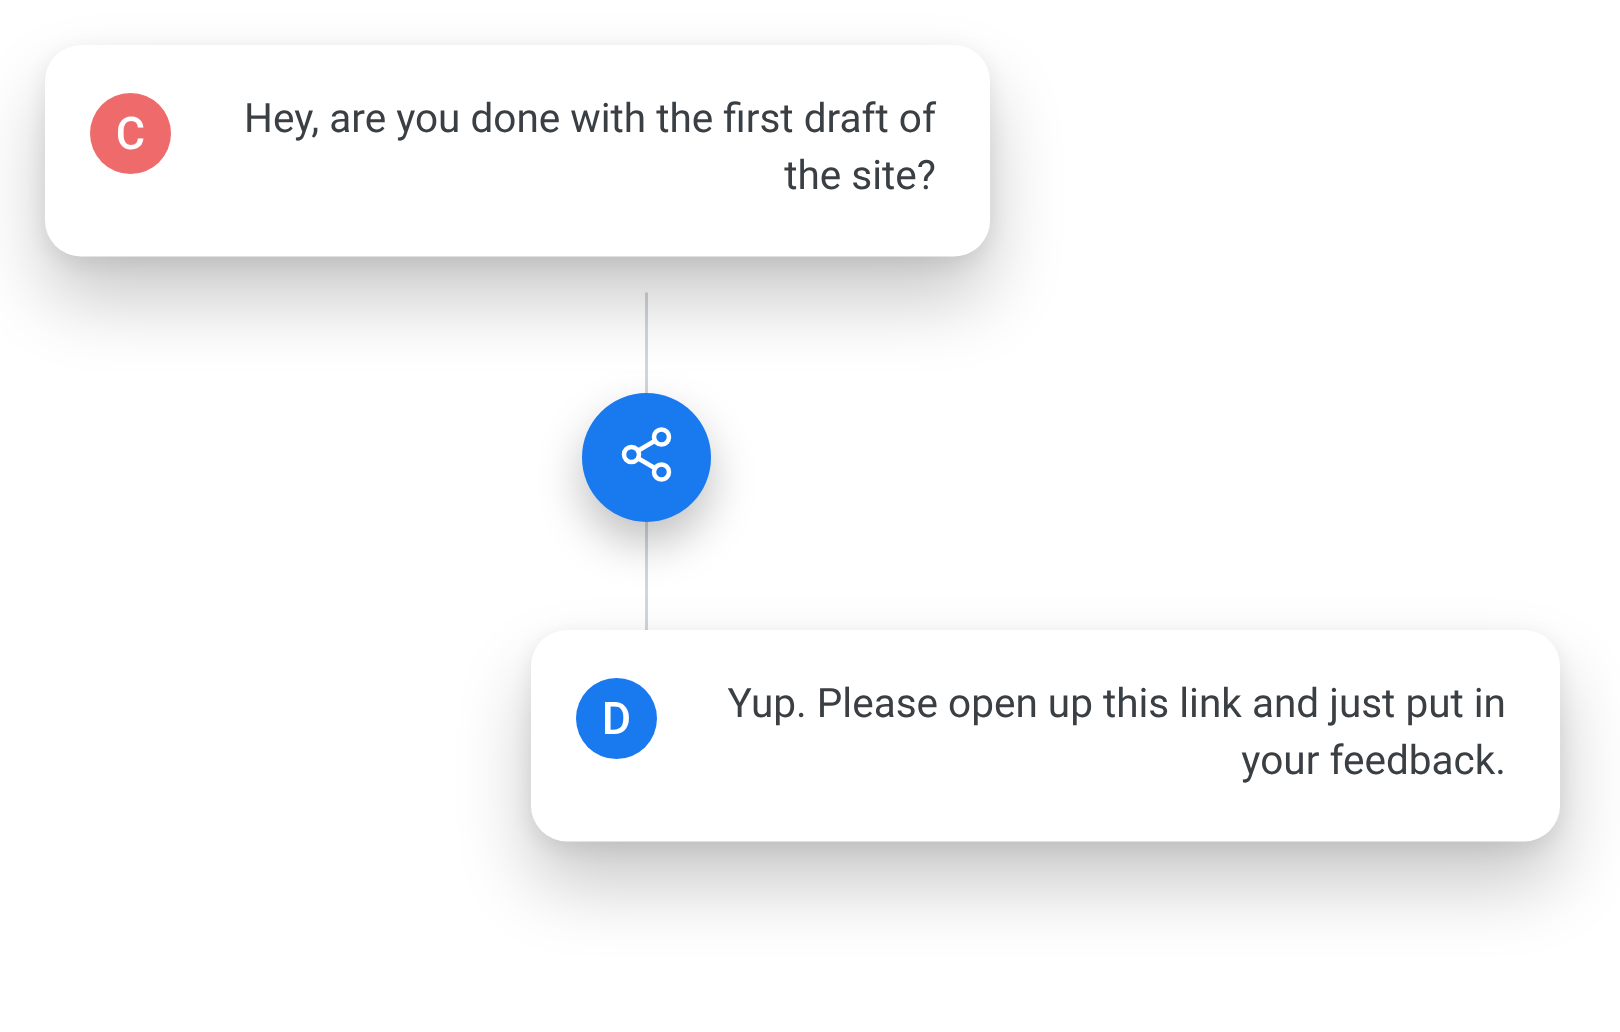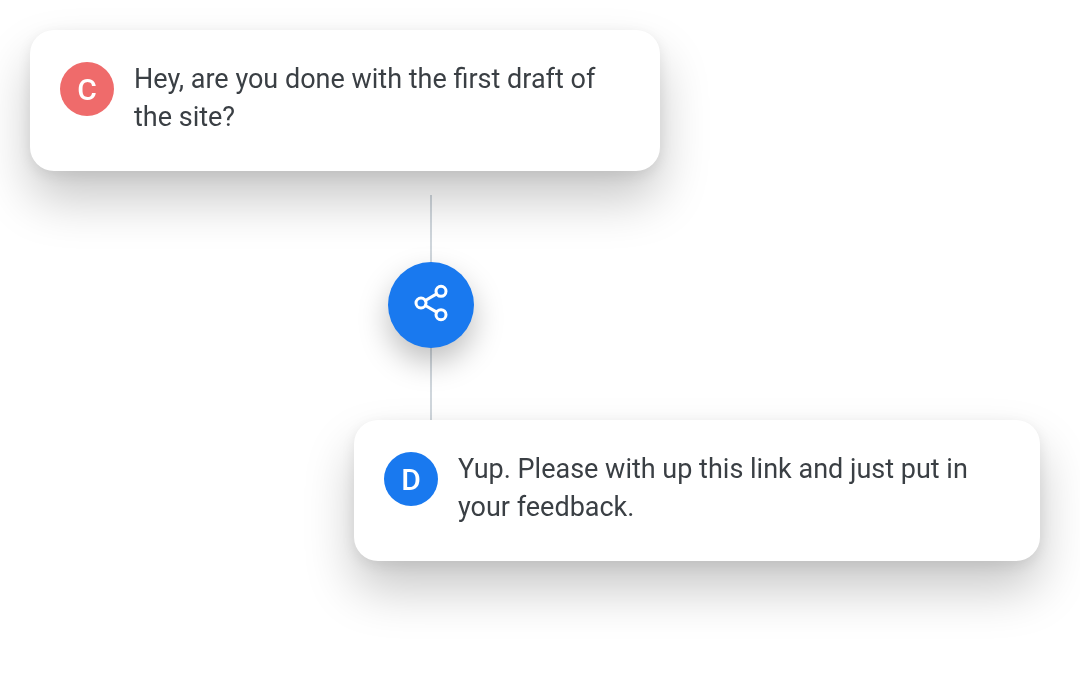--- a/index.html
+++ b/index.html
@@ -75,20 +75,21 @@
     font-size: 29px;
     font-weight: 700;
     line-height: 1.15;
     margin-bottom: 6px;
   }
   .card-text {
     font-size: 27px;
     font-weight: 400;
     line-height: 1.42;
     color: #3a3f44;
+    text-align: right;
   }
 </style>
 </head>
 <body>
 
 <div class="stage">
 
   <div class="connector-line line-top"></div>
   <div class="connector-line line-bottom"></div>
 
@@ -111,17 +112,17 @@
     <div class="card-body">
       <div class="card-text">Hey, are you done with the first draft of the site?</div>
     </div>
   </div>
 
   <div class="card card-bottom">
     <div class="avatar" style="background:#1979ef">
       <span>D</span>
     </div>
     <div class="card-body">
-      <div class="card-text">Yup. Please with up this link and just put in your feedback.</div>
+      <div class="card-text">Yup. Please open up this link and just put in your feedback.</div>
     </div>
   </div>
 
 </div>
 
 </body></html>

